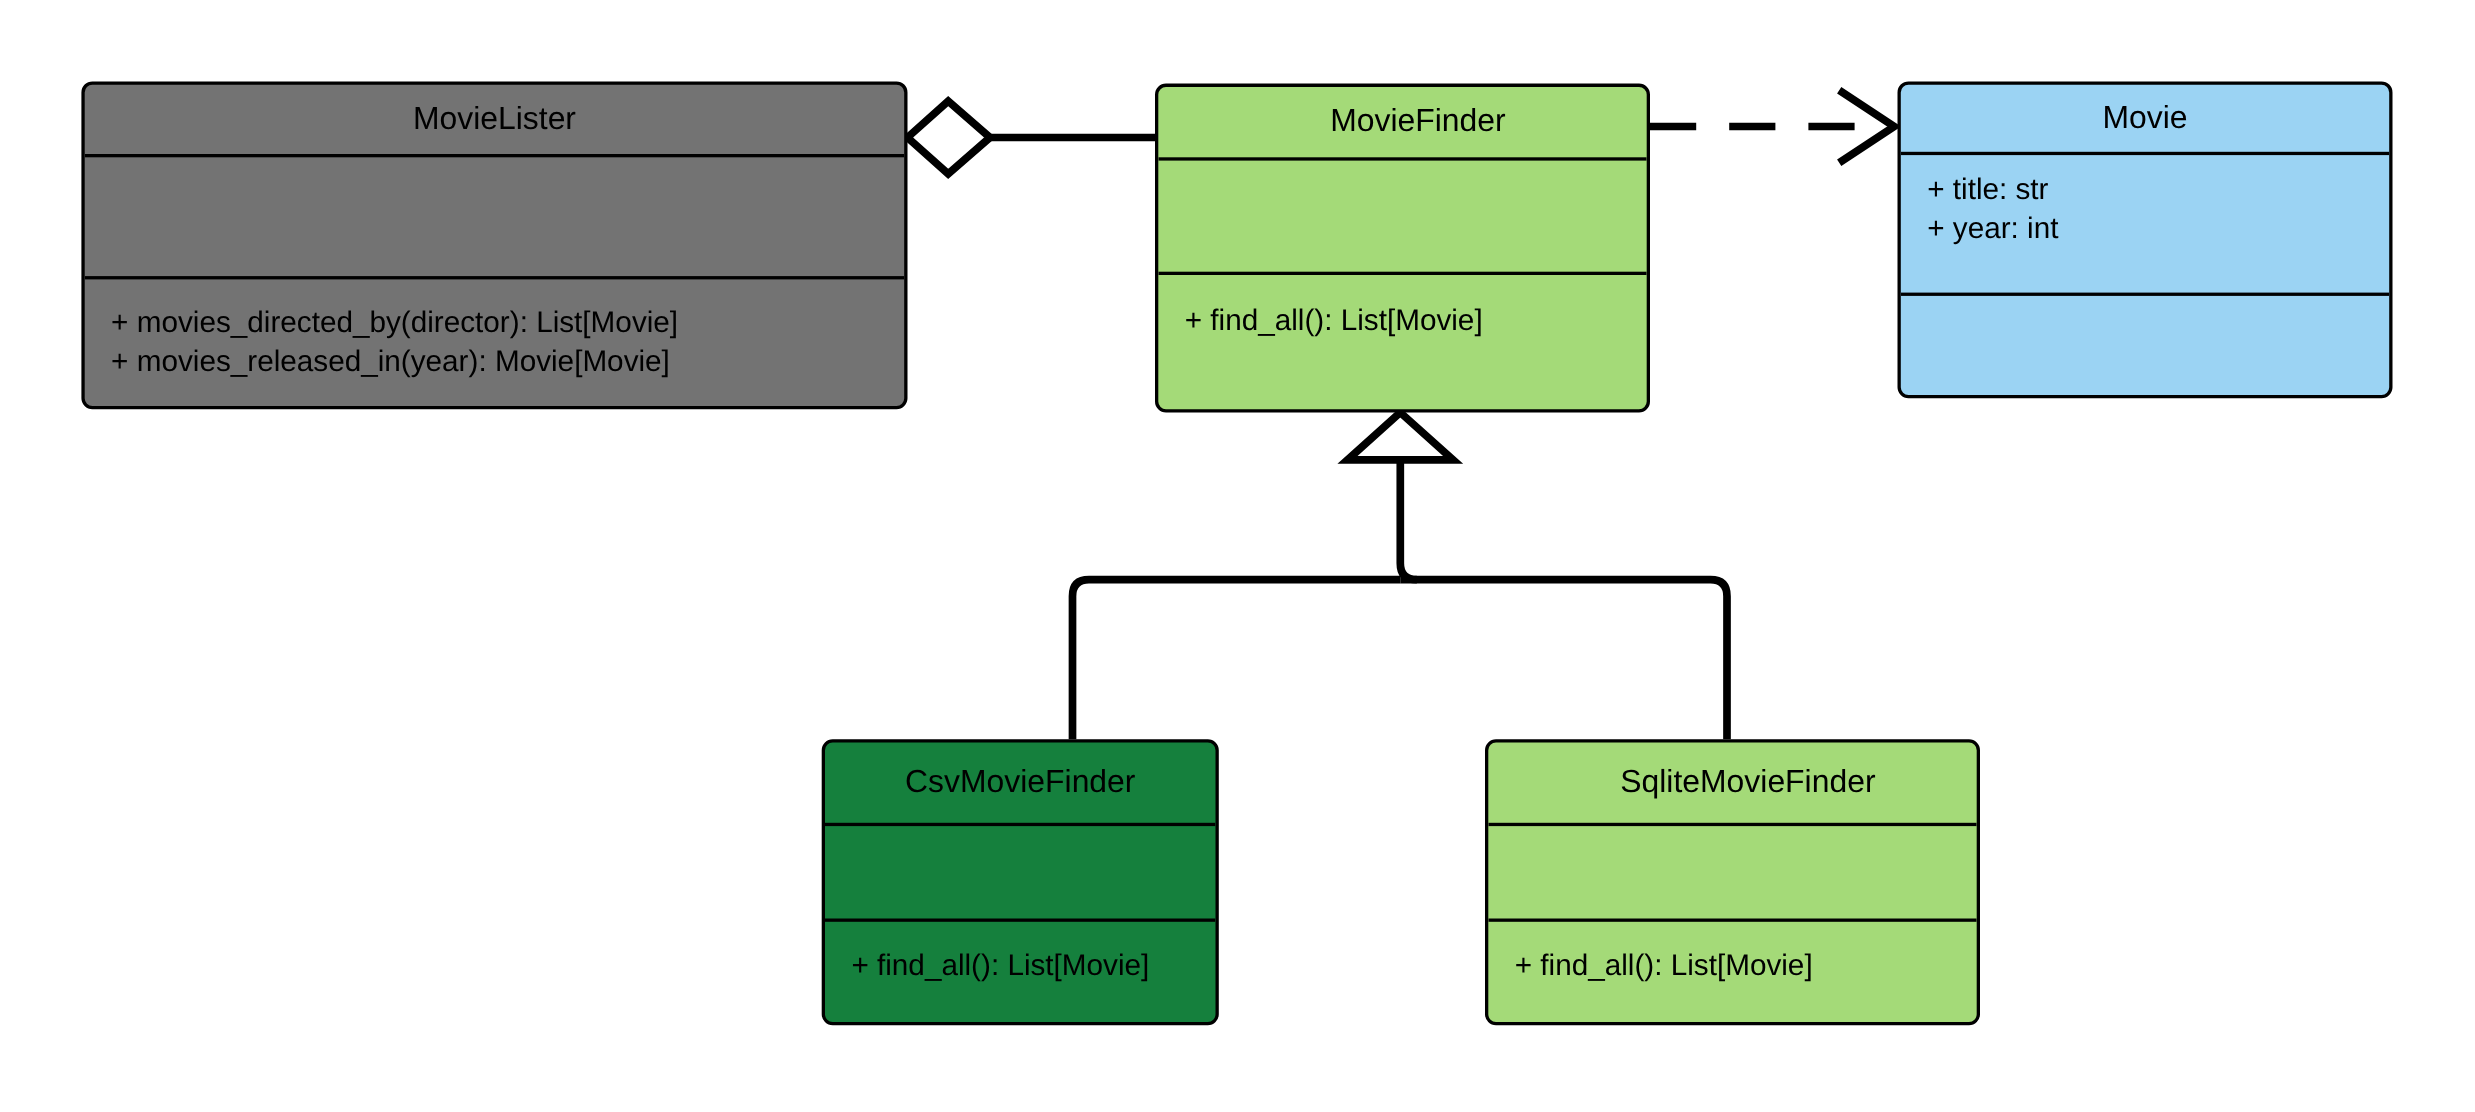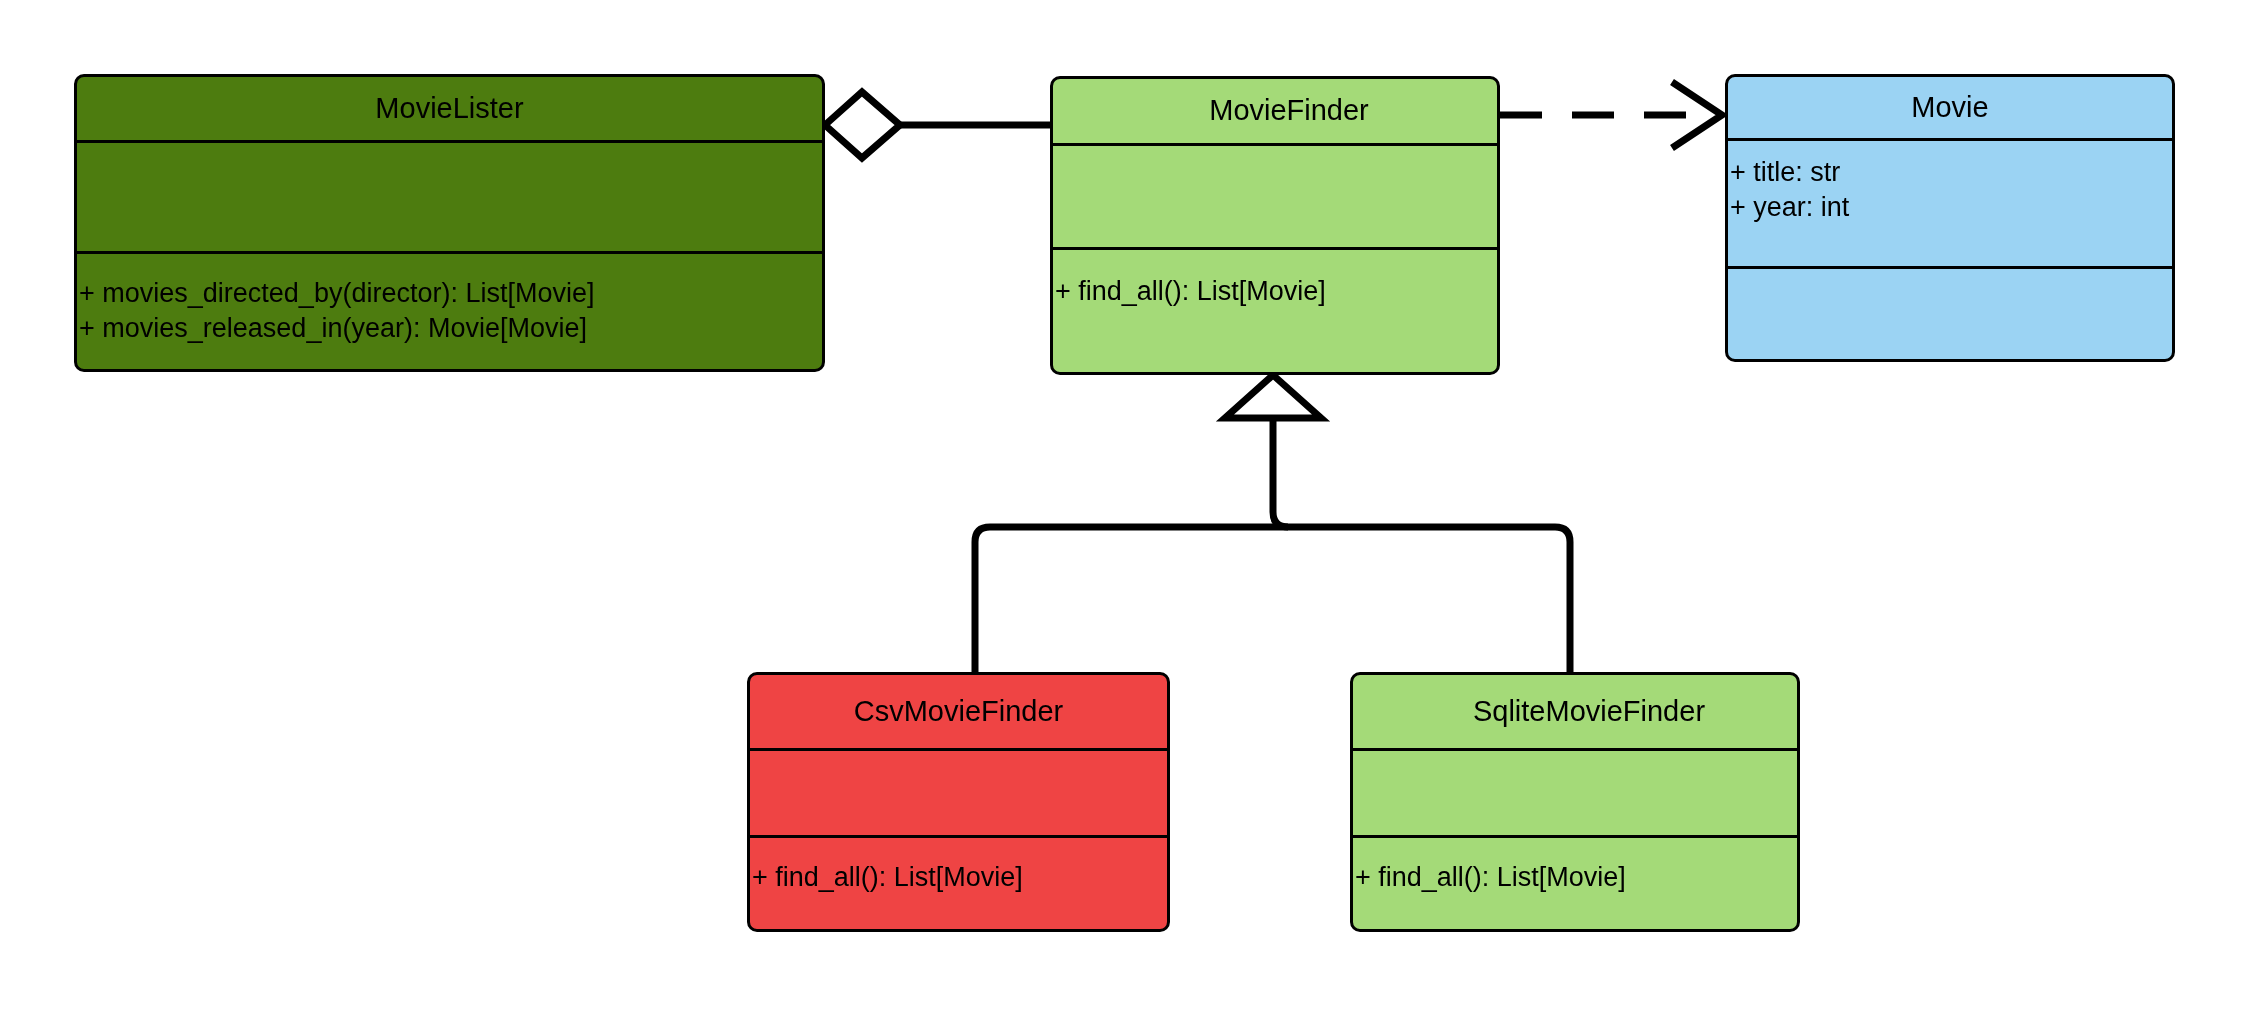--- a/index.html
+++ b/index.html
@@ -49,39 +49,39 @@
     justify-content: center;
   }
   .class-title {
     font-size: 29px;
     color: #000000;
     line-height: 1.1;
     text-align: center;
     white-space: nowrap;
   }
   .cmp-members {
-    padding: 12px 18px 10px 2px;
+    padding: 12px 18px 10px 24px;
     display: flex;
     flex-direction: column;
     justify-content: flex-start;
   }
   .member {
     font-size: 27px;
     color: #000000;
     line-height: 1.28;
     white-space: nowrap;
   }
   .cmp-empty {
     
   }
 
   
   .cls-movielister {
     left: 74px;  top: 74px;  width: 751px;  height: 298px;
-    background: #4d7c0f;
+    background: #737373;
   }
   .cls-movielister .cmp-name      { height: 63px; }
   .cls-movielister .cmp-empty     { height: 95px; }
   .cls-movielister .cmp-members   { flex: 1 1 auto; padding-top: 22px; margin-top: 16px; }
 
   .cls-moviefinder {
     left: 1050px; top: 76px; width: 450px; height: 299px;
     background: #A4DA78;
   }
   .cls-moviefinder .cmp-name    { height: 64px; margin-left: 28px; }
@@ -90,22 +90,22 @@
 
   .cls-movie {
     left: 1725px; top: 74px; width: 450px; height: 288px;
     background: #9BD3F3;
   }
   .cls-movie .cmp-name    { height: 61px; border-radius: 12px; }
   .cls-movie .cmp-attrs   { height: 128px; padding-top: 14px; }
   .cls-movie .cmp-empty   { flex: 1 1 auto; }
 
   .cls-csvmoviefinder {
-    left: 747px; top: 672px; width: 423px; height: 260px;
-    background: #ef4444;
+    left: 747px; top: 672px; width: 361px; height: 260px;
+    background: #15803d;
   }
   .cls-csvmoviefinder .cmp-name    { height: 73px; }
   .cls-csvmoviefinder .cmp-empty   { height: 87px; }
   .cls-csvmoviefinder .cmp-members { flex: 1 1 auto; padding-top: 22px; }
 
   .cls-sqlitemoviefinder {
     left: 1350px; top: 672px; width: 450px; height: 260px;
     background: #A4DA78;
   }
   .cls-sqlitemoviefinder .cmp-name    { height: 73px; padding-left: 28px; }

